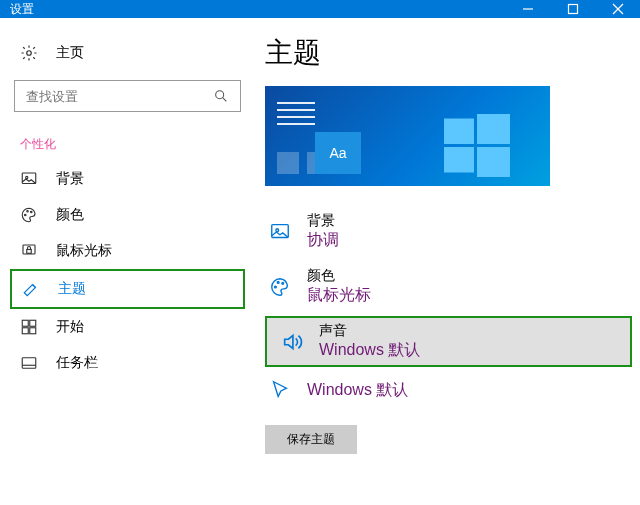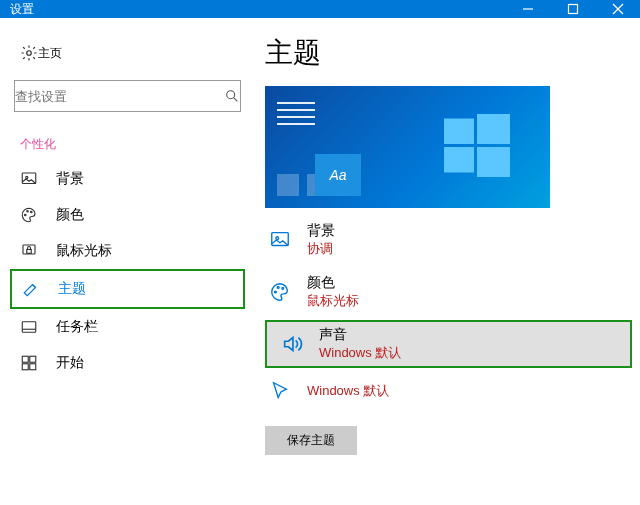--- a/index.html
+++ b/index.html
@@ -4,42 +4,42 @@
 <style>
   * { margin: 0; padding: 0; box-sizing: border-box; font-family: "Microsoft YaHei", "Segoe UI", sans-serif; }
   body { background: #fff; width: 640px; height: 505px; overflow: hidden; position: relative; }
   .titlebar { background: #0078d7; color: #fff; height: 18px; display: flex; align-items: center; padding-left: 10px; font-size: 12px; }
   .titlebar .caption { flex: 1; }
   .titlebar .ctrls { display: flex; }
   .titlebar .ctrl { width: 45px; height: 30px; display: flex; align-items: center; justify-content: center; font-size: 12px; }
   .titlebar .ctrl svg { stroke: #fff; }
   .container { display: flex; height: calc(100% - 30px); }
   .sidebar { width: 255px; padding: 20px 10px 0 10px; }
-  .home-row { display: flex; align-items: center; padding: 6px 6px 6px 10px; font-size: 12px; margin-bottom: 12px; }
-  .searchbox { border: 1px solid #999; height: 32px; display: flex; align-items: center; padding: 0 0; margin: 0 4px 24px 4px; }
+  .home-row { display: flex; align-items: center; gap: 18px; padding: 6px 6px 6px 10px; font-size: 14px; margin-bottom: 12px; }
+  .searchbox { border: 1px solid #999; height: 32px; display: flex; align-items: center; padding: 0 11px; margin: 0 4px 24px 4px; }
   .searchbox input { border: none; outline: none; flex: 1; font-size: 13px; background: transparent; }
   .section-label { font-size: 12px; color: #ec4899; padding: 0 0 8px 10px; }
   .nav-item { display: flex; align-items: center; gap: 18px; padding: 9px 6px 9px 10px; font-size: 14px; cursor: pointer; }
   .nav-item.active { border: 2px solid #1a8f1a; }
   .nav-item .icon { width: 18px; height: 18px; display: flex; align-items: center; justify-content: center; }
   .content { flex: 1; padding: 16px 8px 0 10px; overflow: hidden; }
   .content h1 { font-size: 28px; font-weight: 400; margin-bottom: 14px; }
-  .preview { width: 285px; height: 122px; background: linear-gradient(135deg, #0a4aa0 0%, #0078d7 60%, #00a0e0 100%); position: relative; margin-bottom: 8px; font-style: italic; }
+  .preview { width: 285px; height: 100px; background: linear-gradient(135deg, #0a4aa0 0%, #0078d7 60%, #00a0e0 100%); position: relative; margin-bottom: 20px; }
   .preview .bar { position: absolute; left: 12px; top: 16px; width: 38px; }
   .preview .bar div { height: 2px; background: rgba(255,255,255,0.9); margin-bottom: 5px; }
   .preview .mini { position: absolute; left: 12px; bottom: 12px; display: flex; gap: 8px; }
   .preview .mini1 { width: 22px; height: 22px; background: rgba(255,255,255,0.25); }
   .preview .mini2 { width: 22px; height: 22px; background: rgba(255,255,255,0.25); }
   .preview .aa { position: absolute; left: 50px; bottom: 12px; width: 46px; height: 42px; background: #1e90e0; color: #fff; display: flex; align-items: center; justify-content: center; font-size: 14px; }
   .preview .logo { position: absolute; right: 40px; top: 28px; }
   .preview .logo svg rect { fill: #5cc6ff; }
   .theme-row { display: flex; align-items: center; gap: 14px; padding: 6px 2px; margin-bottom: 4px; cursor: pointer; }
   .theme-row .ticon { width: 26px; height: 26px; display: flex; align-items: center; justify-content: center; color: #0078d7; }
   .theme-row .txt .title { font-size: 14px; color: #000; }
-  .theme-row .txt .sub { font-size: 13px; color: #b91c1c; }
+  .theme-row .txt .sub { font-size: 16px; color: #701a75; }
   .theme-row.hover { background: #e0e0e0; border: 2px solid #1a8f1a; padding: 4px 12px; }
   .save-btn { display: inline-block; background: #ccc; border: none; padding: 6px 22px; font-size: 12px; margin: 12px 0 18px 0; cursor: pointer; }
   svg { display: block; }
 </style>
 </head>
 <body>
 
 <div class="titlebar">
   <span class="caption">设置</span>
   <div class="ctrls">
@@ -120,36 +120,36 @@
         <svg width="18" height="18" viewBox="0 0 24 24" fill="none" stroke="#0078d7" stroke-width="1.5">
             <path d="M3 17l4 4 11-11-4-4L3 17z"></path>
             <path d="M14 6l4 4"></path>
           </svg>
       </span>
       <span style="color:#0078d7">主题</span>
     </div>
     <div class="nav-item">
       <span class="icon">
         <svg width="18" height="18" viewBox="0 0 24 24" fill="none" stroke="#333" stroke-width="1.5">
-            <rect x="3" y="5" width="18" height="14" rx="1"></rect>
-            <line x1="3" y1="15" x2="21" y2="15"></line>
-          </svg>
-      </span>
-      <span>任务栏</span>
-    </div>
-    <div class="nav-item">
-      <span class="icon">
-        <svg width="18" height="18" viewBox="0 0 24 24" fill="none" stroke="#333" stroke-width="1.5">
             <rect x="3" y="3" width="8" height="8"></rect>
             <rect x="13" y="3" width="8" height="8"></rect>
             <rect x="3" y="13" width="8" height="8"></rect>
             <rect x="13" y="13" width="8" height="8"></rect>
           </svg>
       </span>
       <span>开始</span>
+    </div>
+    <div class="nav-item">
+      <span class="icon">
+        <svg width="18" height="18" viewBox="0 0 24 24" fill="none" stroke="#333" stroke-width="1.5">
+            <rect x="3" y="5" width="18" height="14" rx="1"></rect>
+            <line x1="3" y1="15" x2="21" y2="15"></line>
+          </svg>
+      </span>
+      <span>任务栏</span>
     </div>
   </div>
 
   <div class="content">
     <h1>主题</h1>
 
     <div class="preview">
       <div class="bar">
           <div></div>
           <div></div>

